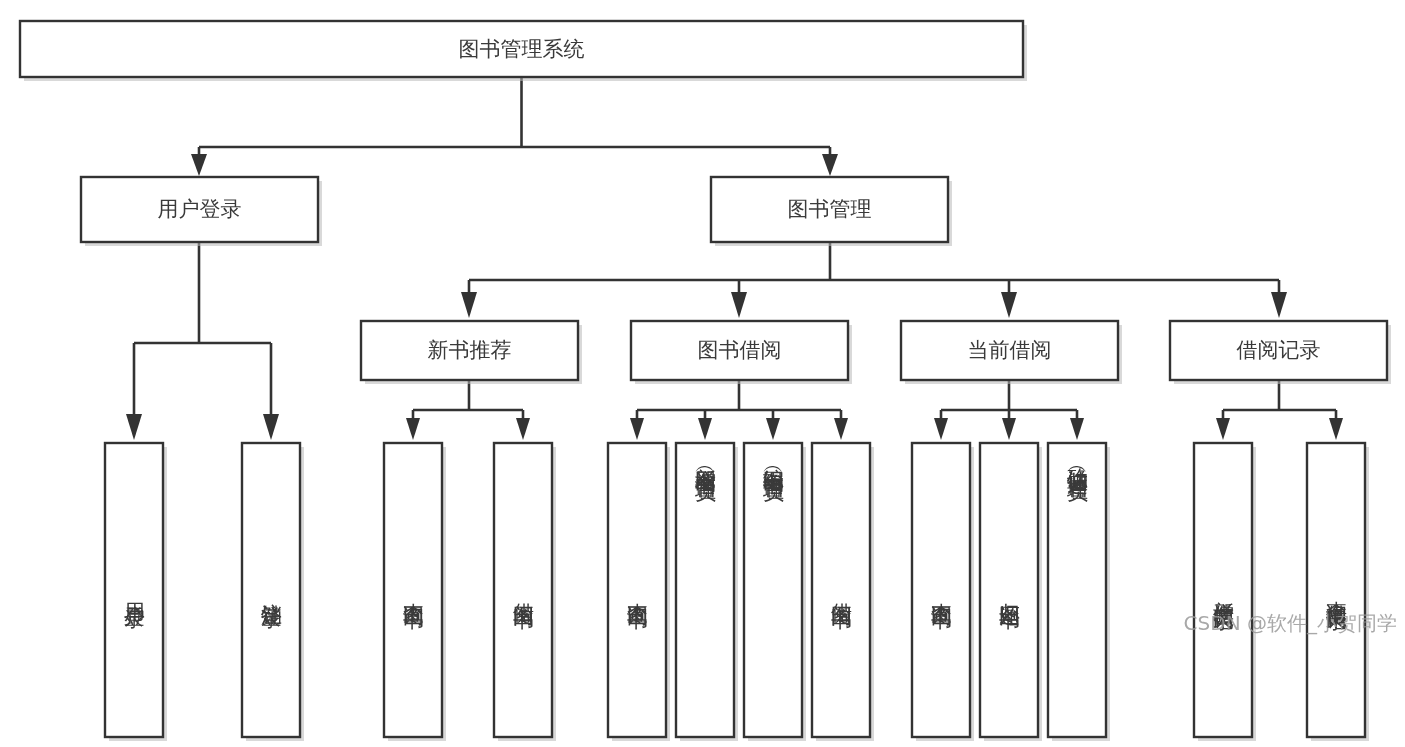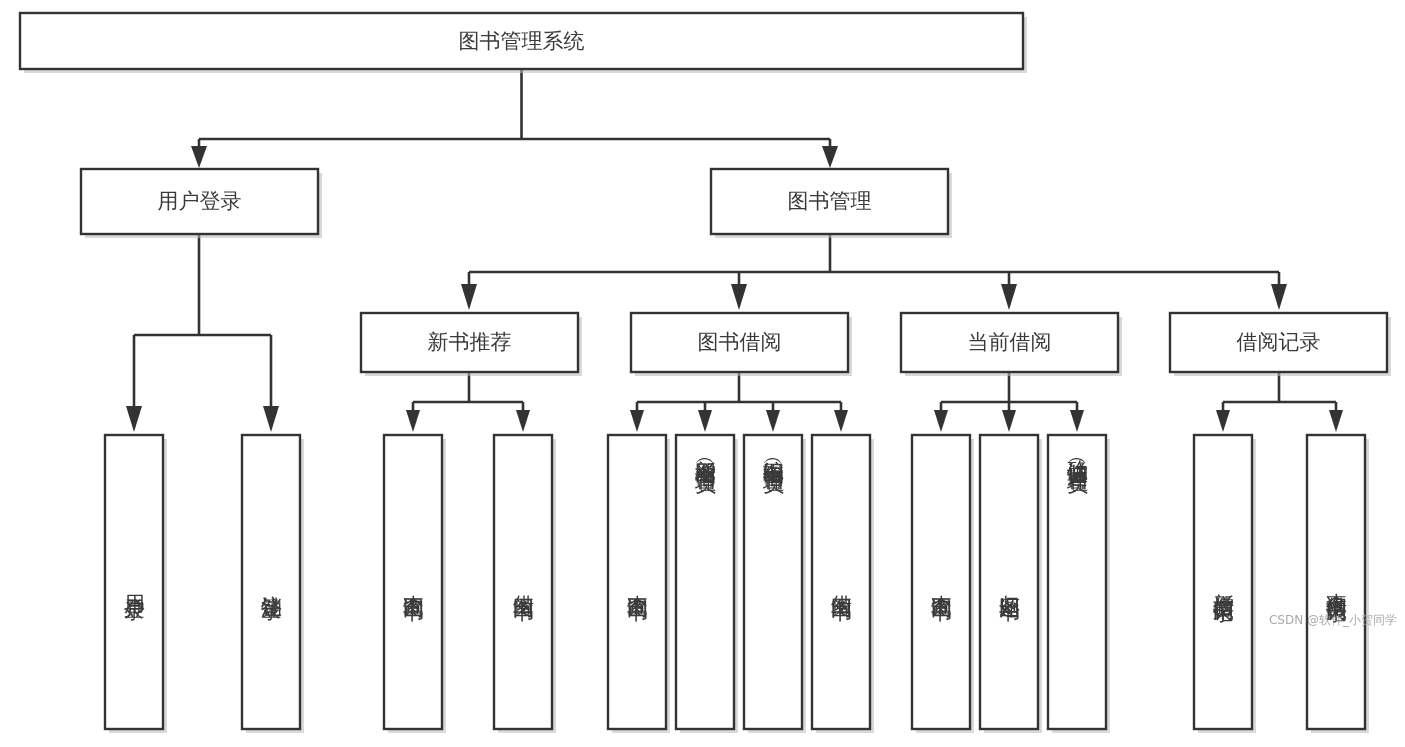--- a/index.html
+++ b/index.html
@@ -10,21 +10,21 @@
   body {
     width: 1405px;
     height: 747px;
     font-family: "DejaVu Sans", "Liberation Sans", sans-serif;
     overflow: hidden;
     position: relative;
   }
   #diagram-root {
     position: absolute;
     left: 0;
-    top: 0;
+    top: 8px;
     width: 1405px;
     height: 635px;
   }
   svg#flow {
     display: block;
     width: 1405px;
     height: 747px;
   }
   .node-box {
     fill: #ffffff;
@@ -66,21 +66,21 @@
     color: #3a3a3a;
     line-height: 1;
     letter-spacing: 2px;
     white-space: nowrap;
   }
   #watermark {
     position: absolute;
     right: 8px;
     bottom: 6px;
     font-family: "DejaVu Sans", "Liberation Sans", sans-serif;
-    font-size: 12px;
+    font-size: 20px;
     color: #9a9a9a;
     opacity: 0.85;
     white-space: nowrap;
   }
 </style>
 </head>
 <body>
 
 <div id="diagram-root">
 

